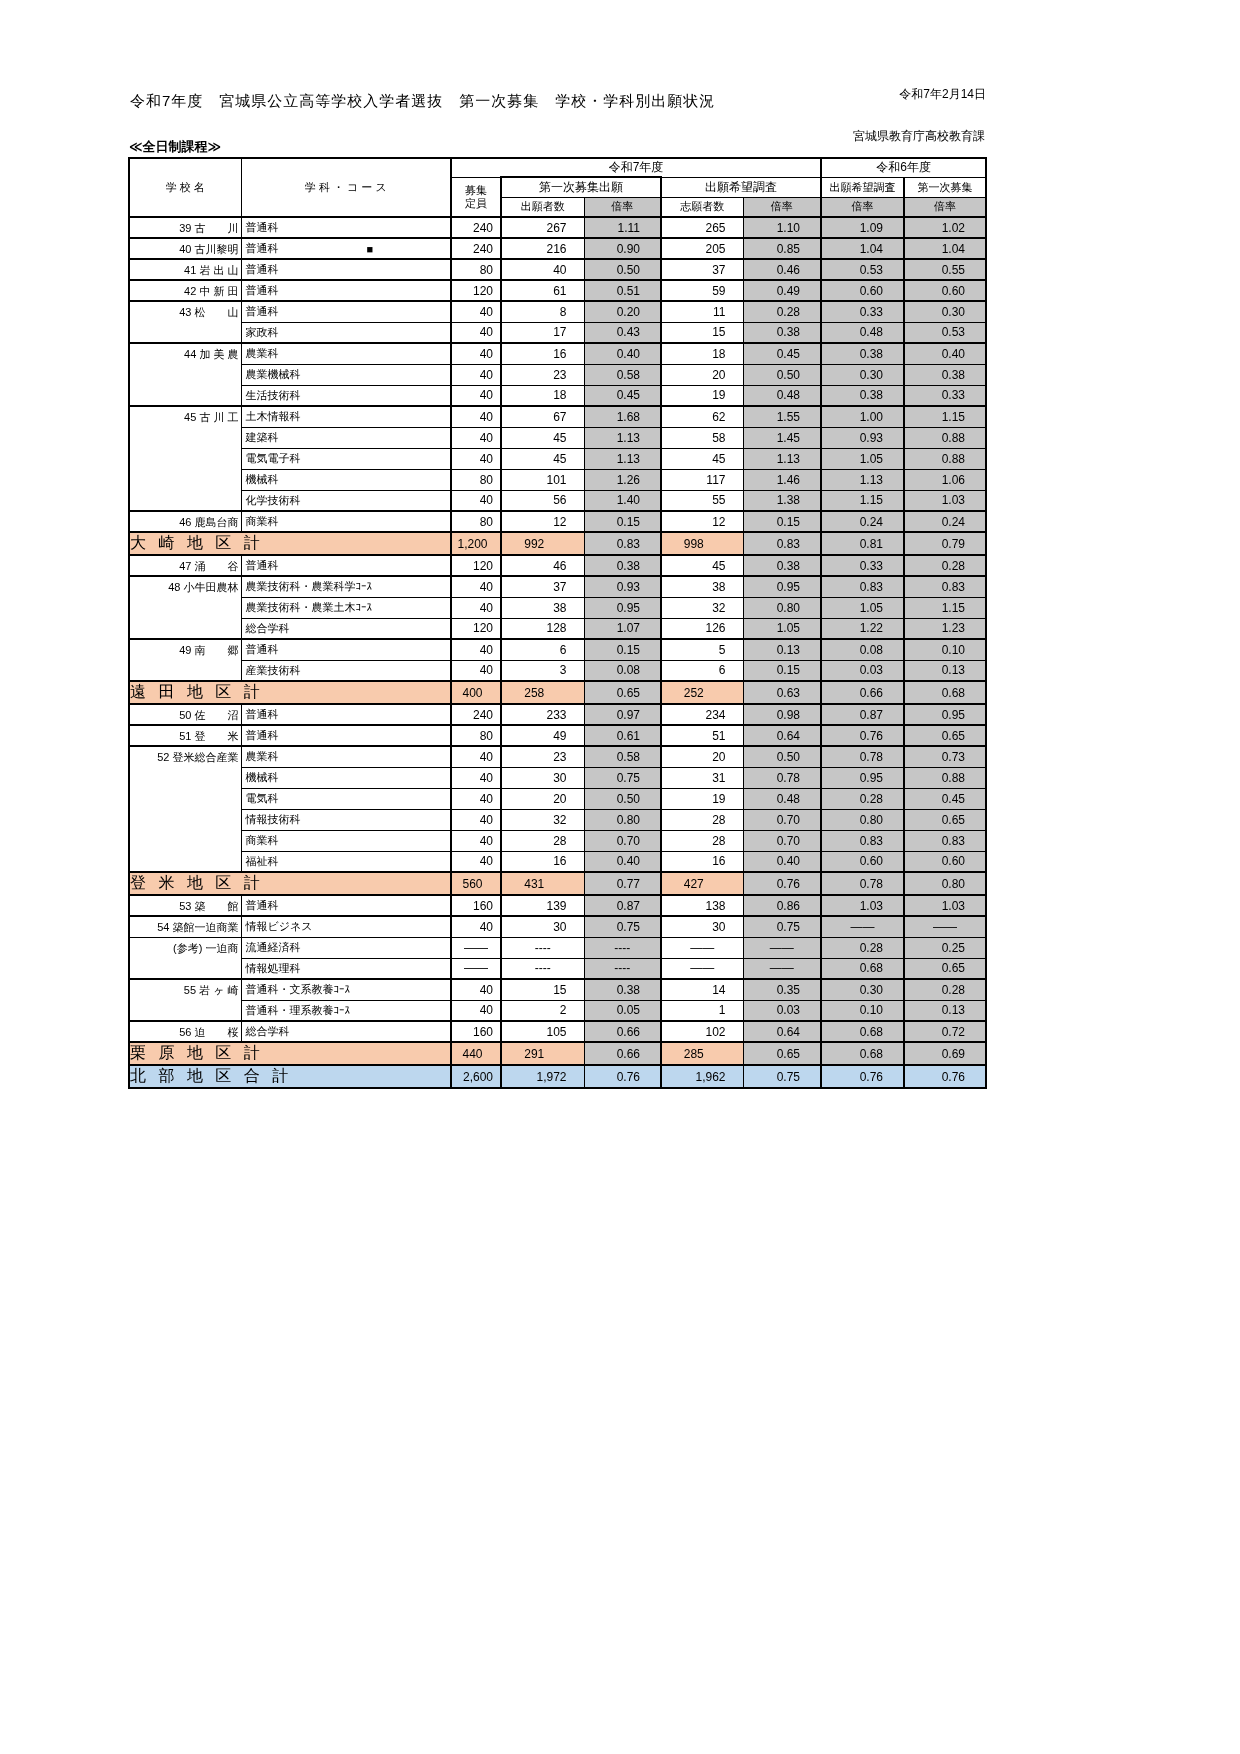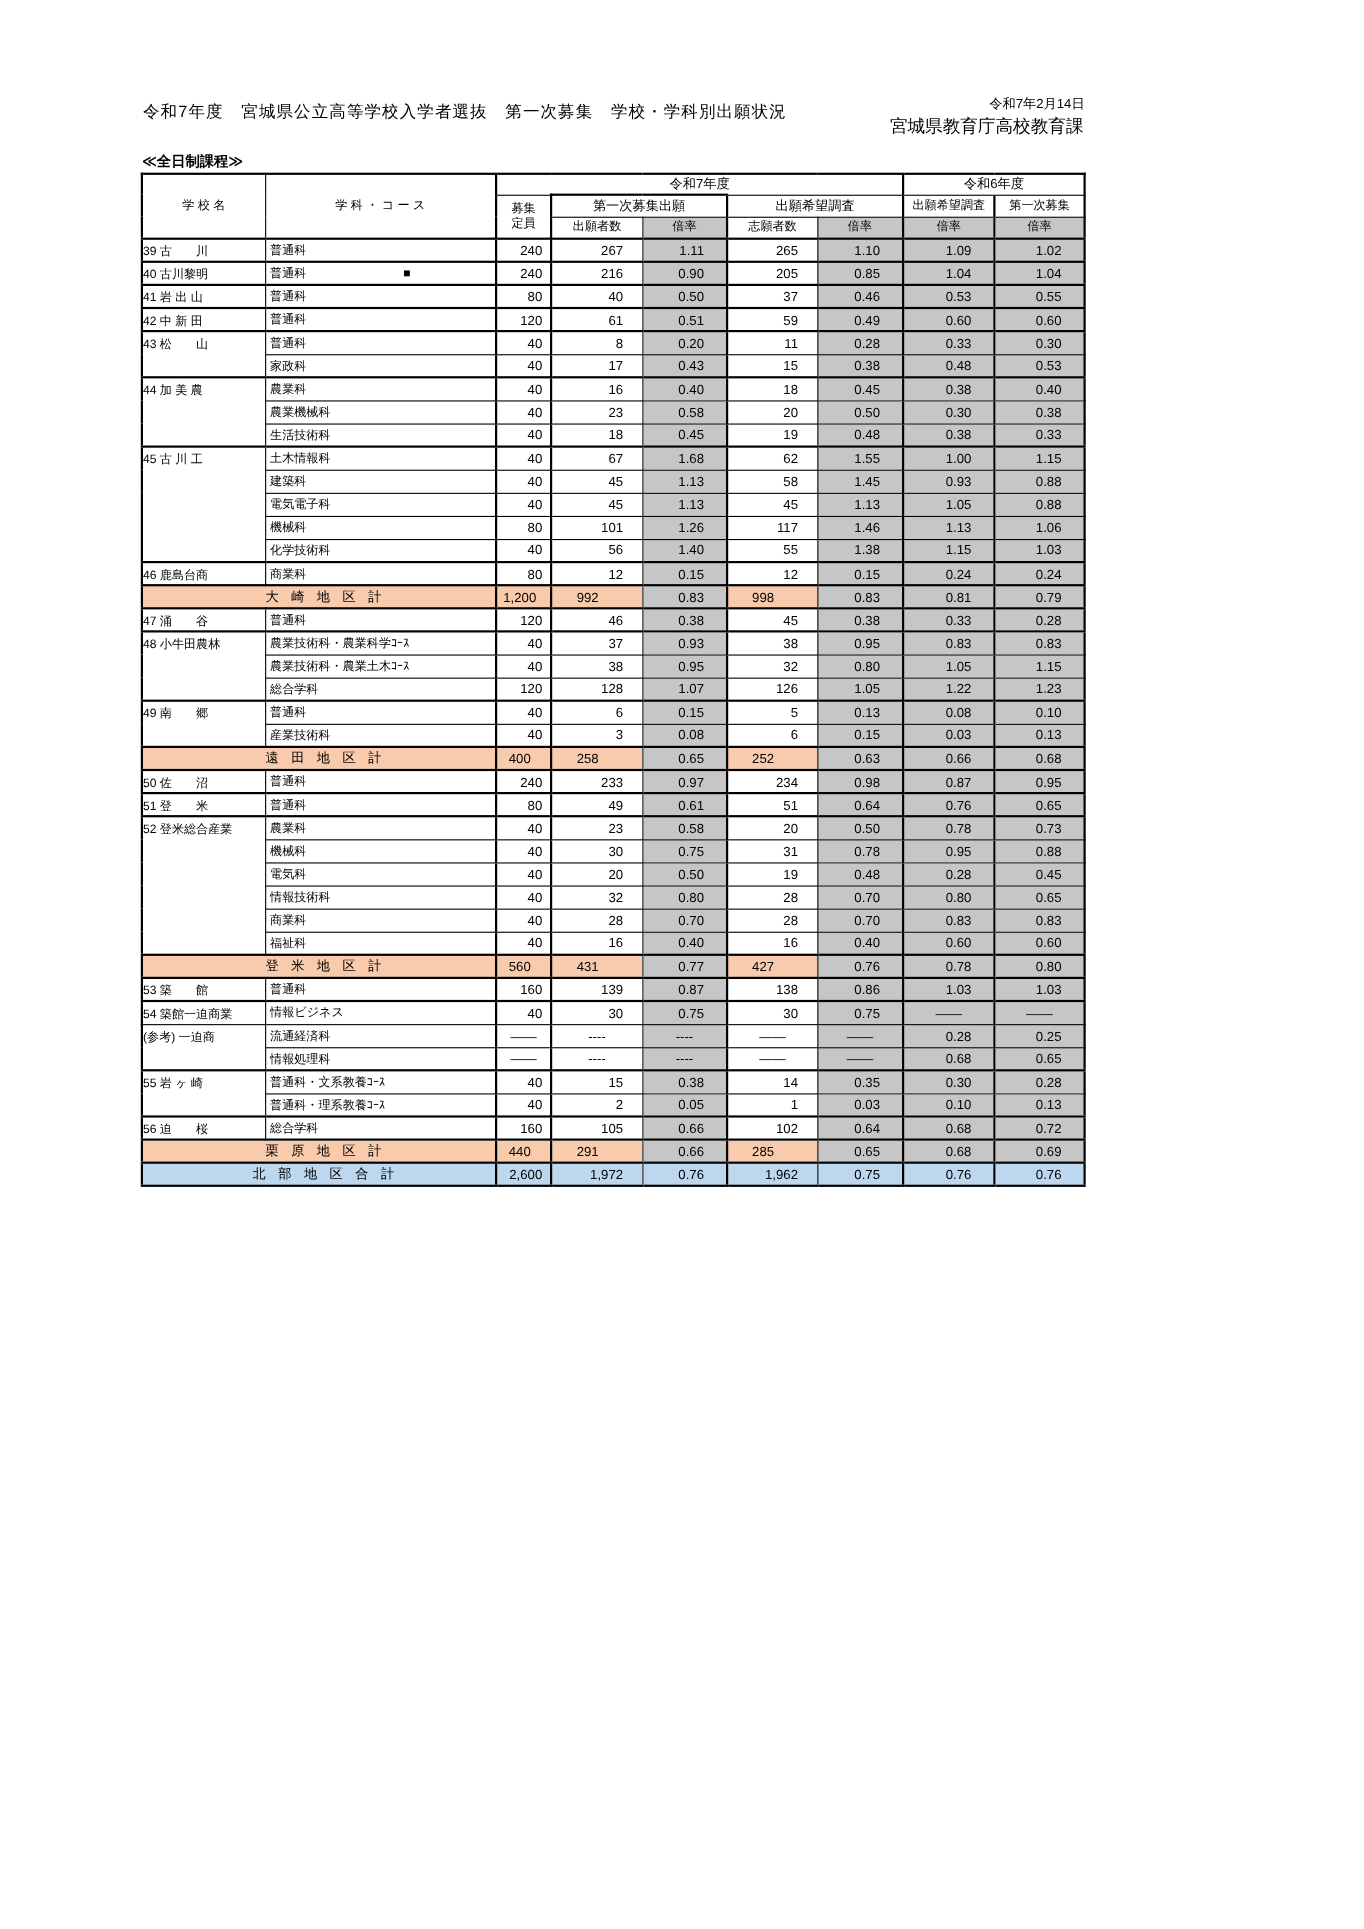--- a/index.html
+++ b/index.html
@@ -1,43 +1,43 @@
 <!DOCTYPE html>
 <html><head>
 <meta charset="utf-8">
 <style>
   html,body{margin:0;padding:0;background:#fff;}
   body{width:1240px;height:1754px;font-family:"Liberation Sans","DejaVu Sans",sans-serif;color:#000;}
   .page{position:relative;width:1240px;height:1754px;background:#fff;overflow:hidden;}
   .title{position:absolute;left:130px;top:92px;font-size:15px;font-weight:normal;letter-spacing:1px;}
   .date{position:absolute;right:254px;top:86px;font-size:12px;}
-  .org{position:absolute;right:255px;top:105px;font-size:16px;margin-left:27px;}
+  .org{position:absolute;right:255px;top:128px;font-size:12px;margin-left:27px;}
   .section-label{position:absolute;left:129px;top:138px;font-size:13px;font-weight:bold;}
   table{position:absolute;left:128px;top:157px;width:857px;border-collapse:collapse;table-layout:fixed;border:2px solid #000;}
   th,td{border:1px solid #000;font-weight:normal;white-space:nowrap;overflow:hidden;padding:0;font-size:11px;vertical-align:middle;}
   th{text-align:center;line-height:13px;}
   tr{height:21px;}
   tr.h1{height:19px;} tr.h2{height:20px;padding-left:42px;} tr.h3{height:20px;}
   .bL{border-left:2px solid #000;}
   tr.thick>td,tr.thick>th{border-top:2px solid #000;}
   tr.h3>th{border-bottom:2px solid #000;}
   .emph{border-top:2px solid #000;font-size:12px;}
   .gray{background:#c6c6c6;}
   .c-cap,.c-num,.c-ratio{text-align:right;font-size:12px;}
   .c-cap{padding-right:7px;}
   .c-num{padding-right:17px;}
   .c-ratio{padding-right:20px;background:#c6c6c6;}
   .o{background:#f8cbad;text-align:center;}
   .b{background:#bdd7ee;}
   td.dash{text-align:center;padding-right:0;letter-spacing:0;}
-  .school{text-align:left;padding:3px 2px 0 0;vertical-align:top;font-size:11px;}
+  .school{text-align:right;padding:3px 2px 0 10px;vertical-align:top;font-size:11px;}
   .course{text-align:left;padding-left:4px;position:relative;font-size:11px;}
   .marker{position:absolute;left:60%;top:50%;transform:translateY(-50%);font-size:11px;}
   tr.district>td,tr.grand>td{border-top:2px solid #000;border-bottom:2px solid #000;}
-  .dlabel{text-align:center;padding-left:12px;letter-spacing:4px;font-size:12px;}
+  .dlabel{text-align:left;letter-spacing:4px;font-size:16px;}
   .yr{font-size:12px;}
 </style>
 </head>
 <body>
 
 <div class="page">
   <div class="title">令和7年度　宮城県公立高等学校入学者選抜　第一次募集　学校・学科別出願状況</div>
   <div class="date">令和7年2月14日</div>
   <div class="org">宮城県教育庁高校教育課</div>
   <div class="section-label">≪全日制課程≫</div>

